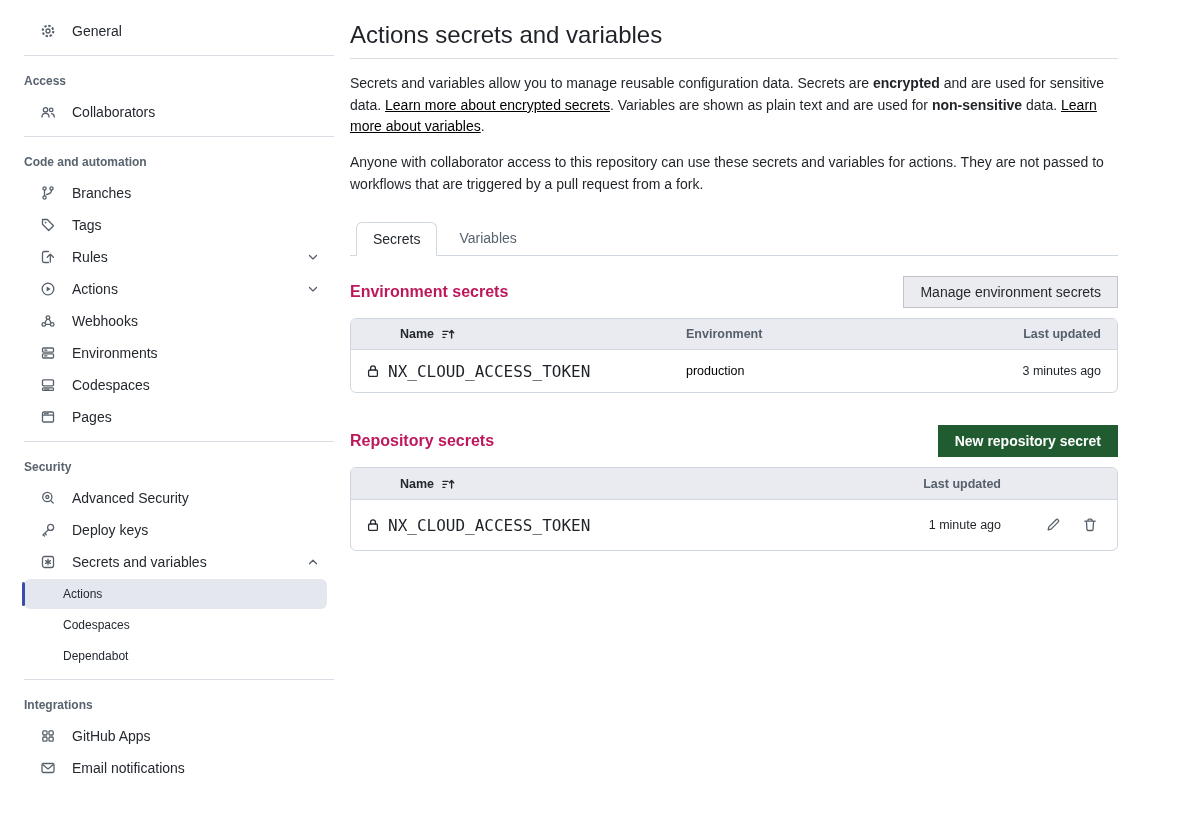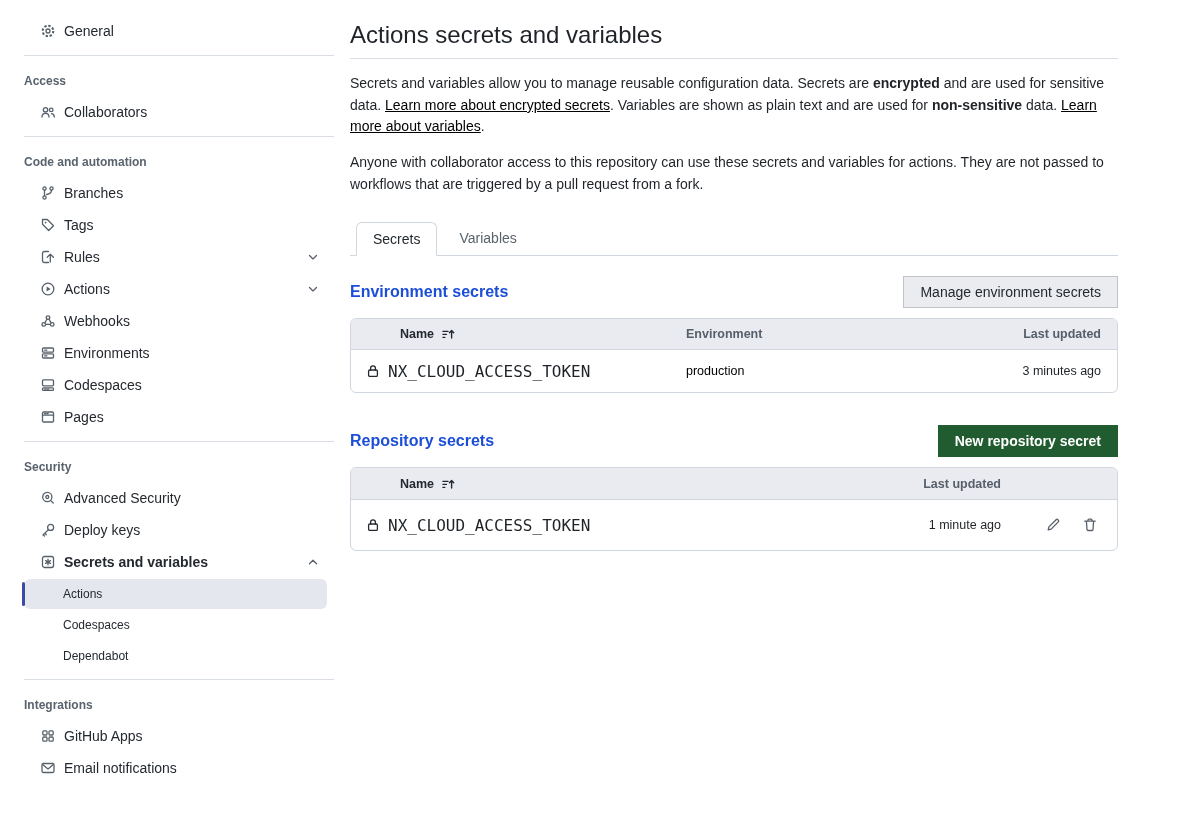--- a/index.html
+++ b/index.html
@@ -3,26 +3,26 @@
 <meta charset="utf-8">
 <style>
   * { margin:0; padding:0; box-sizing:border-box; }
   html,body { width:1177px; height:837px; background:#fff; overflow:hidden;
     font-family:"Liberation Sans","DejaVu Sans",sans-serif; color:#1f2328; }
   .page { display:flex; width:1177px; }
 
   
   .sidebar { width:334px; flex-shrink:0; padding-top:15px; }
   .nav-item { display:flex; align-items:center; height:32px; padding:0 14px 0 40px;
-    gap:8px; font-size:14px; color:#24292f; cursor:pointer; }
+    gap:16px; font-size:14px; color:#24292f; cursor:pointer; }
   .nav-item .ni-icon { width:16px; height:16px; display:flex; align-items:center;
     justify-content:center; color:#57606a; flex-shrink:0; }
   .nav-item svg { display:block; }
   .nav-item .chev { margin-left:auto; color:#57606a; display:flex; }
-  .nav-item.bold { font-weight:700; }
+  .nav-item.bold { font-weight:400; }
   .sb-divider { border:none; border-top:1px solid #d8dee4; margin:8px 0 8px 24px; }
   .section-label { display:flex; align-items:center; height:32px; padding:2px 24px 0;
     font-size:12px; font-weight:600; color:#59636e; }
   .subitem { position:relative; display:flex; align-items:center; height:30px;
     margin:1px 7px 1px 24px; padding-left:39px; font-size:12px; color:#24292f;
     border-radius:6px; cursor:pointer; }
   .subitem.selected { background:#e5e7ee; }
   .subitem.selected::before { content:''; position:absolute; left:-2px; top:3px;
     bottom:3px; width:3px; border-radius:2px; background:#3a4ca8; }
 
@@ -35,21 +35,21 @@
   a.link { color:#000000; text-decoration:underline; cursor:pointer; }
 
   .tabnav { display:flex; margin-top:27px; border-bottom:1px solid #d0d7de; }
   .tab { padding:8px 16px; font-size:14px; cursor:pointer;margin-left:6px; }
   .tab.active { background:#fff; border:1px solid #d0d7de; border-bottom:1px solid #fff;
     margin-bottom:-1px; border-radius:6px 6px 0 0; color:#24292f; }
   .tab.inactive { color:#59636e; }
 
   .section-row { display:flex; justify-content:space-between; align-items:center;
     margin-top:20px; }
-  .section-heading { font-size:16px; font-weight:600; color:#1d4ed8; }
+  .section-heading { font-size:16px; font-weight:600; color:#be185d; }
   .btn { font-size:14px; font-weight:500; line-height:20px; padding:5px 16px;
     border-radius:0; border:1px solid rgba(31,35,40,0.2); background:#ebecf0;
     color:#24292f; cursor:pointer; font-family:inherit; }
   .btn.green { background:#215c31; border-color:#215c31; color:#fff; font-weight:600; }
 
   .table { margin-top:10px; border:1px solid #d0d7de; border-radius:6px;
     overflow:hidden; background:#fff; }
   .thead { display:grid; align-items:center; background:#e9ebf1;
     border-bottom:1px solid #d0d7de; padding:0 16px; font-size:12.5px; font-weight:600; }
   .thead.env { grid-template-columns:319px 1fr auto; height:31px; }

